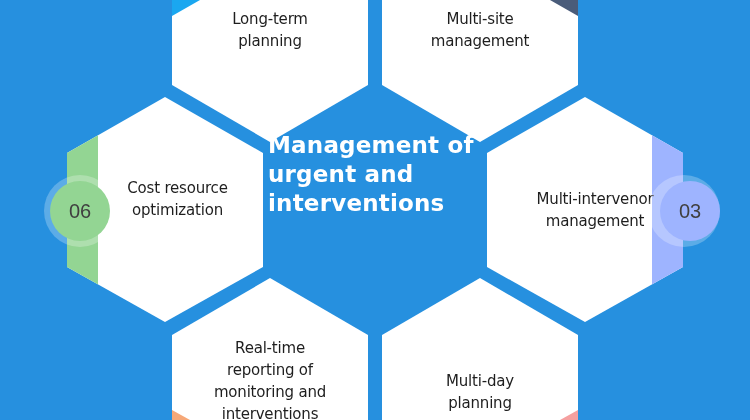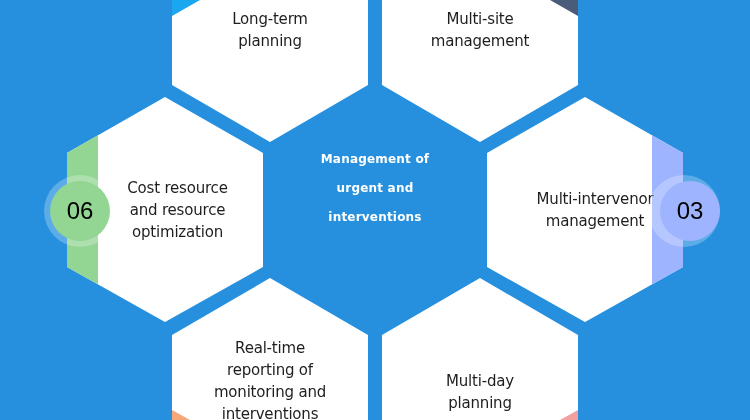--- a/index.html
+++ b/index.html
@@ -13,40 +13,40 @@
     .label {
       position: absolute;
       text-align: center;
       color: #1e1e1e;
       font-size: 15px;
       line-height: 22px;
       letter-spacing: -0.2px;
     }
     .center-title {
       position: absolute;
-      left: 268px; top: 145px; width: 214px;
-      text-align: center;
+      left: 268px; top: 131px; width: 214px;
+      text-align: left;
       color: #ffffff;
       font-weight: bold;
-      font-size: 12px;
+      font-size: 23px;
       line-height: 29px;
       letter-spacing: 0.2px;
     }
     .badge {
       position: absolute;
       width: 72px; height: 72px;
       border-radius: 50%;
       background: rgba(255,255,255,0.25);
       display: flex; align-items: center; justify-content: center;
     }
     .badge-inner {
       width: 60px; height: 60px; border-radius: 50%;
       display: flex; align-items: center; justify-content: center;
-      color: #000000;
-      font-size: 24px;
+      color: #404040;
+      font-size: 20px;
       font-family: "Liberation Sans", sans-serif;
     }
   </style>
 </head>
 <body>
 
 <svg id="stage" width="750" height="420" viewBox="0 0 750 420" xmlns="http://www.w3.org/2000/svg">
   <defs>
     <clipPath id="clip-tl">
         <polygon points="270,-83 368,-27 368,85 270,142 172,85 172,-27"></polygon>
@@ -111,21 +111,20 @@
   <div>planning</div>
 </div>
 
 <div class="label" style="left:395px; top:8px; width:170px;">
   <div>Multi-site</div>
   <div>management</div>
 </div>
 
 <div class="label" style="left:100px; top:177px; width:155px;">
   <div>Cost resource</div>
-  <div>and resource</div>
   <div>optimization</div>
 </div>
 
 <div class="label" style="left:520px; top:188px; width:150px;">
   <div>Multi-intervenor</div>
   <div>management</div>
 </div>
 
 <div class="label" style="left:185px; top:337px; width:170px;">
   <div>Real-time</div>

